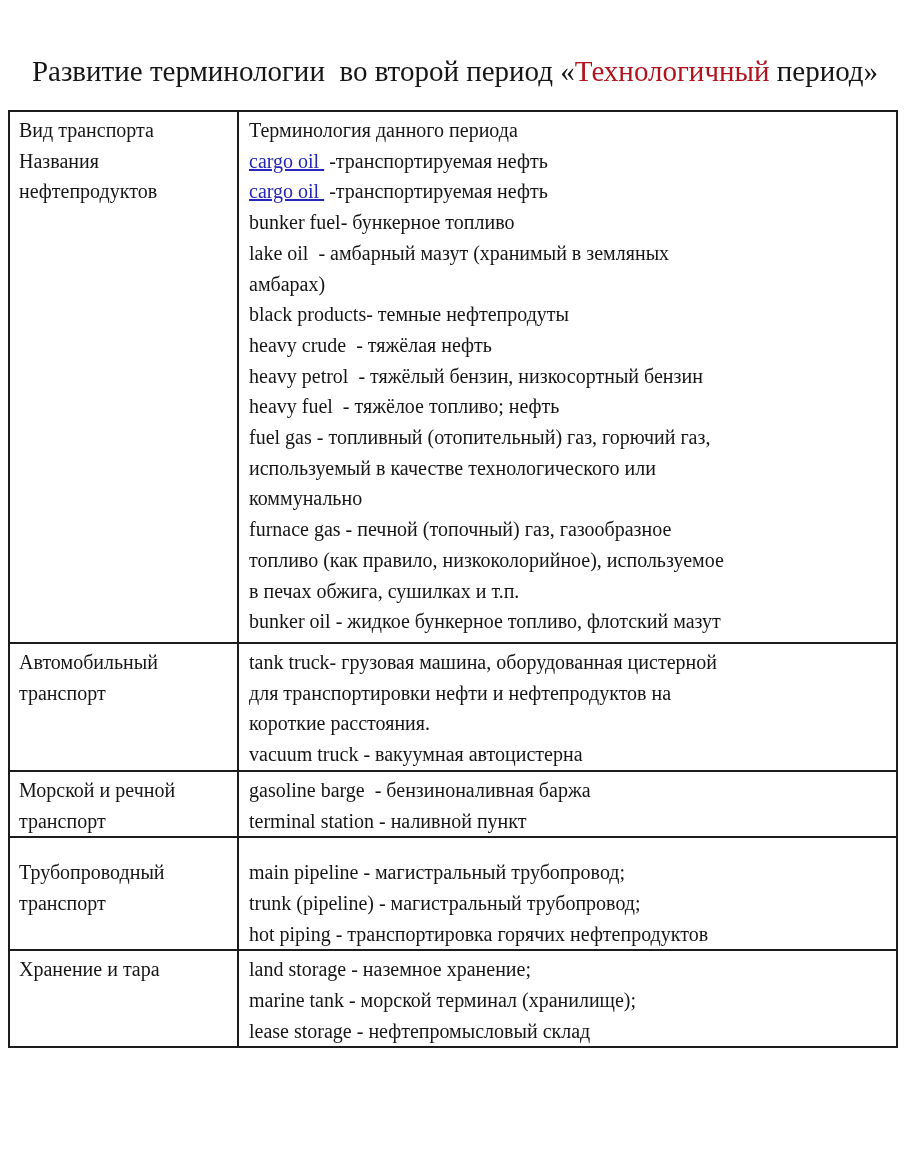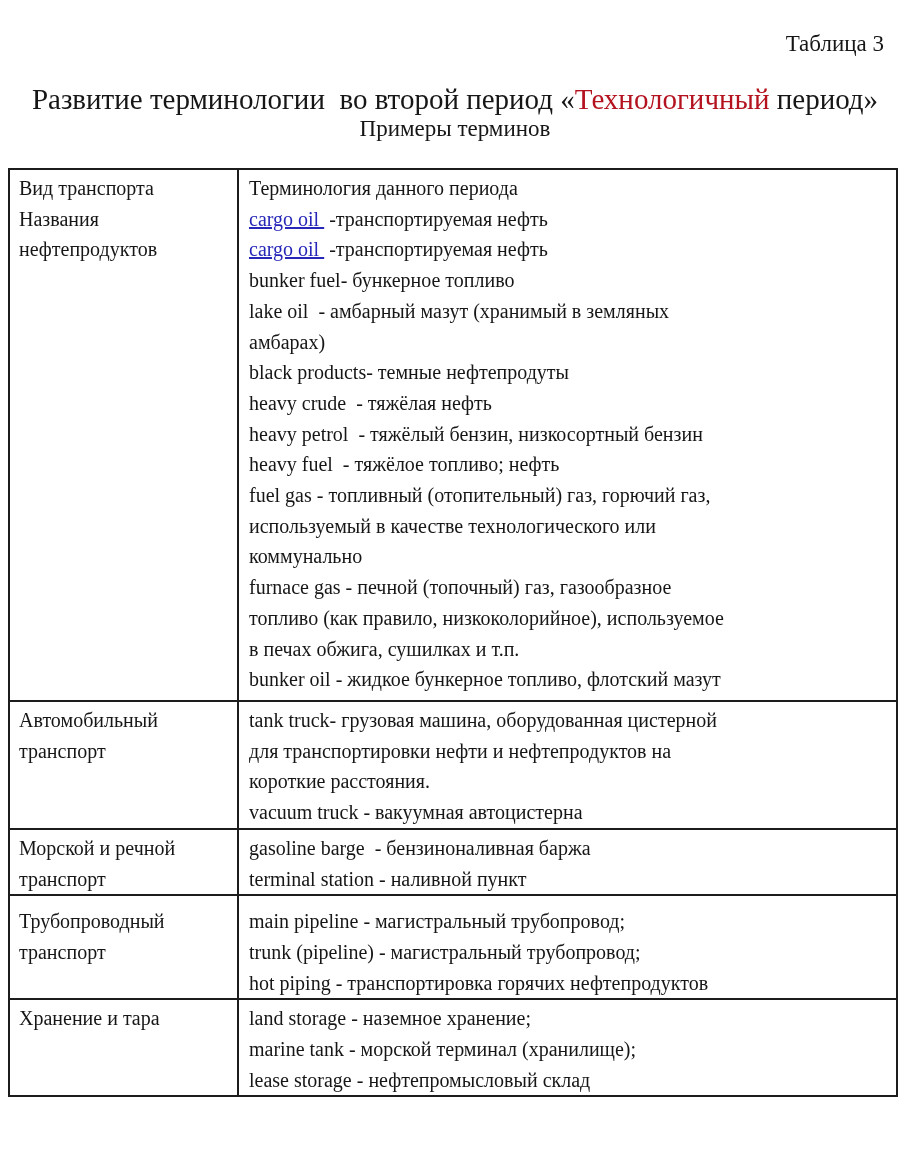--- a/index.html
+++ b/index.html
@@ -56,32 +56,30 @@
   .term-link {
     color: var(--link-blue, #2626b8);
     text-decoration: underline;
     cursor: pointer;
   }
   tr.row-1 { height: 532px; }
   tr.row-2 { height: 122px; padding-left: 44px; }
   tr.row-3 { height: 66px;  }
   tr.row-4 { height: 101px; }
   tr.row-5 { height: 86px; margin-left: 48px;  }
-  tr.row-4 td { padding-top: 10px; }
+  tr.row-4 td { padding-top: 19px; }
 </style>
 </head>
 <body>
 
 <div class="page">
 
-  <div class="table-caption">Таблица 3</div>
 
   <div class="doc-title"><span>Развитие терминологии  во второй период «</span><span class="red">Технологичный</span><span> период»</span></div>
 
-  <div class="doc-subtitle">Примеры терминов</div>
 
   <table class="terms-table">
     <tbody id="table-body">
         <tr class="row-1">
           <td class="col-left">
             <div class="line">Вид транспорта</div>
             <div class="line">Названия</div>
             <div class="line">нефтепродуктов</div>
           </td>
           <td class="col-right">

